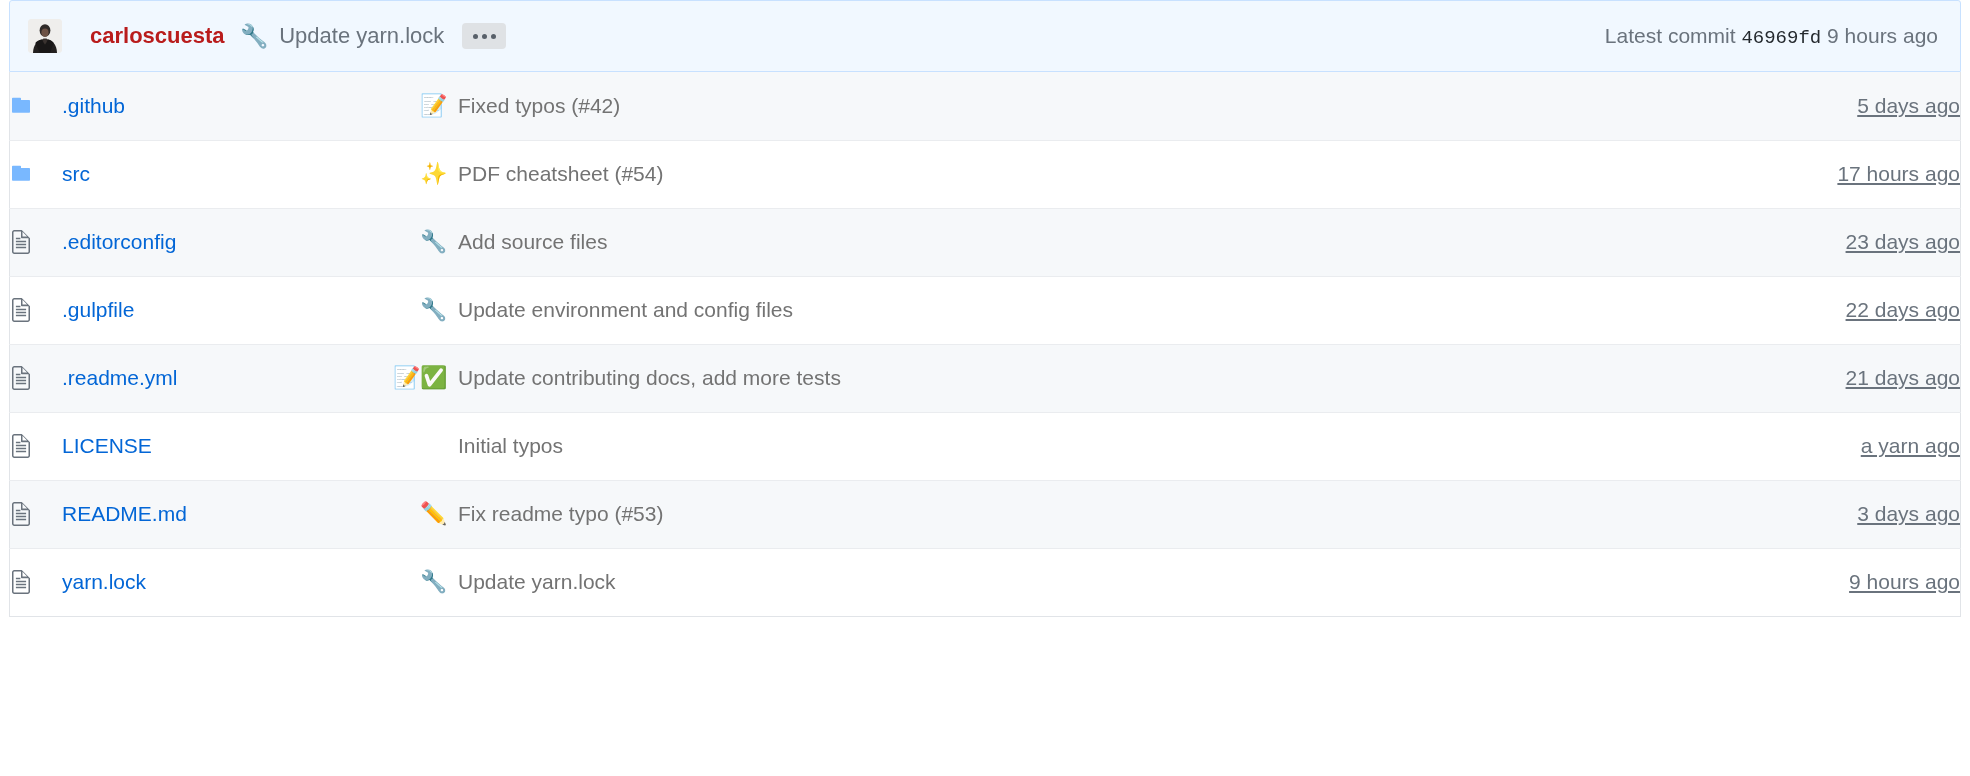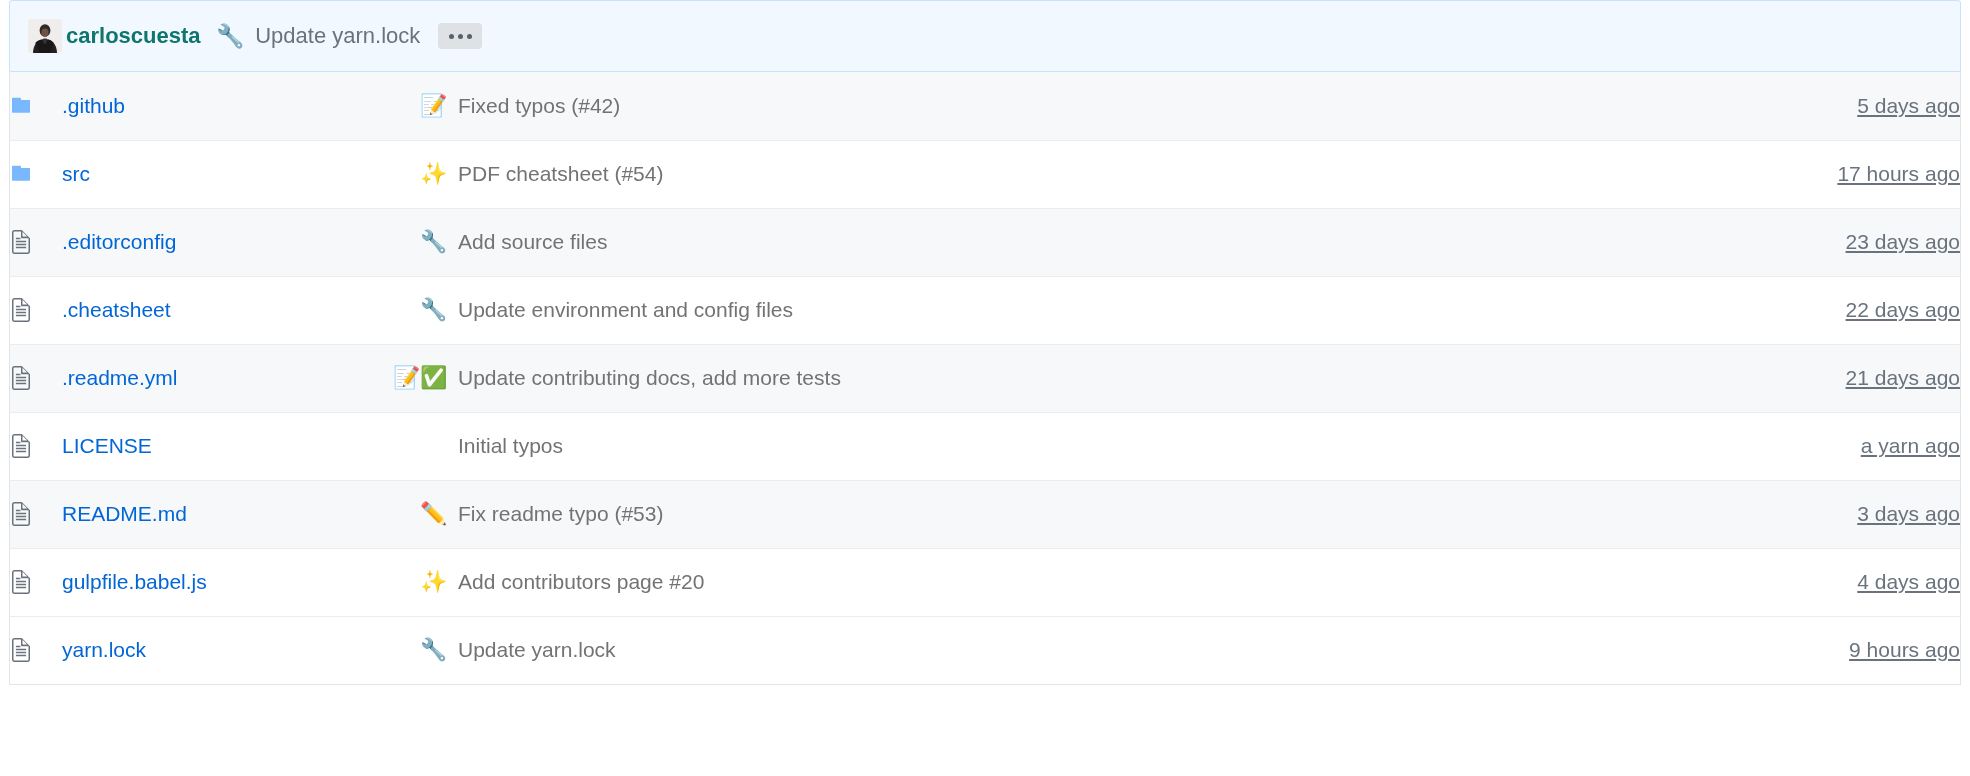--- a/index.html
+++ b/index.html
@@ -45,22 +45,22 @@
     flex: 0 0 auto;
     background: #efeeec;
     position: relative;
     overflow: hidden;
   }
   .avatar svg { display: block; }
 
   .author {
     font-size: 22px;
     font-weight: bold;
-    color: #0f766e;
-    margin-left: 4px;
+    color: #b91c1c;
+    margin-left: 28px;
     white-space: nowrap;
   }
   .commit-emoji {
     font-size: 23px;
     margin-left: 16px;
     line-height: 1;
     flex: 0 0 auto;
   }
   .commit-title {
     font-size: 22px;
@@ -187,20 +187,25 @@
       </span>
       <span class="author">carloscuesta</span>
       <span class="commit-emoji">🔧</span>
       <span class="commit-title">Update yarn.lock</span>
       <button class="ellipsis-btn" aria-label="Toggle commit description">
         <i></i>
         <i></i>
         <i></i>
       </button>
     </div>
+    <div class="commit-meta">
+      <span>Latest commit</span>
+      <span class="sha">46969fd</span>
+      <span>9 hours ago</span>
+    </div>
   </div>
 
   <table class="files">
     <tbody>
         <tr class="alt">
           <td class="c-icon"><span><svg class="icon-wrap" viewBox="0 0 14 16" aria-hidden="true">
                 <path fill="#79b8ff" d="M13 4H7V3c0-.3-.2-.5-.5-.5h-5C1.2 2.5 1 2.7 1 3v9c0 .3.2.5.5.5h11c.3 0 .5-.2.5-.5V4.5c0-.3-.2-.5-.5-.5z"></path>
               </svg></span></td>
           <td class="c-name"><a class="fname">.github</a></td>
           <td class="c-msg">
@@ -236,21 +241,21 @@
               <span class="msg-text">Add source files</span>
             </div>
           </td>
           <td class="c-age"><span class="age">23 days ago</span></td>
         </tr>
         <tr>
           <td class="c-icon"><span><svg class="icon-wrap" viewBox="0 0 12 16" aria-hidden="true">
                 <path fill="#6a737d" d="M6.5 0H1.5C.7 0 0 .7 0 1.5v13C0 15.3.7 16 1.5 16h9c.8 0 1.5-.7 1.5-1.5V5.5L6.5 0zm4 15h-9c-.3 0-.5-.2-.5-.5v-13c0-.3.2-.5.5-.5H6v4c0 .3.2.5.5.5H11v9c0 .3-.2.5-.5.5zM7 4.3V1.2L10.1 4.3H7z"></path>
                 <path fill="#6a737d" d="M2.6 7.2h6.8v.9H2.6zM2.6 9.2h6.8v.9H2.6zM2.6 11.2h6.8v.9H2.6zM2.6 5.2h3v.9h-3z"></path>
               </svg></span></td>
-          <td class="c-name"><a class="fname">.cheatsheet</a></td>
+          <td class="c-name"><a class="fname">.gulpfile</a></td>
           <td class="c-msg">
             <div class="msg-cell">
               <span class="msg-emojis">🔧</span>
               <span class="msg-text">Update environment and config files</span>
             </div>
           </td>
           <td class="c-age"><span class="age">22 days ago</span></td>
         </tr>
         <tr class="alt">
           <td class="c-icon"><span><svg class="icon-wrap" viewBox="0 0 12 16" aria-hidden="true">
@@ -292,34 +297,20 @@
               <span class="msg-text">Fix readme typo (#53)</span>
             </div>
           </td>
           <td class="c-age"><span class="age">3 days ago</span></td>
         </tr>
         <tr>
           <td class="c-icon"><span><svg class="icon-wrap" viewBox="0 0 12 16" aria-hidden="true">
                 <path fill="#6a737d" d="M6.5 0H1.5C.7 0 0 .7 0 1.5v13C0 15.3.7 16 1.5 16h9c.8 0 1.5-.7 1.5-1.5V5.5L6.5 0zm4 15h-9c-.3 0-.5-.2-.5-.5v-13c0-.3.2-.5.5-.5H6v4c0 .3.2.5.5.5H11v9c0 .3-.2.5-.5.5zM7 4.3V1.2L10.1 4.3H7z"></path>
                 <path fill="#6a737d" d="M2.6 7.2h6.8v.9H2.6zM2.6 9.2h6.8v.9H2.6zM2.6 11.2h6.8v.9H2.6zM2.6 5.2h3v.9h-3z"></path>
               </svg></span></td>
-          <td class="c-name"><a class="fname">gulpfile.babel.js</a></td>
-          <td class="c-msg">
-            <div class="msg-cell">
-              <span class="msg-emojis">✨</span>
-              <span class="msg-text">Add contributors page #20</span>
-            </div>
-          </td>
-          <td class="c-age"><span class="age">4 days ago</span></td>
-        </tr>
-        <tr>
-          <td class="c-icon"><span><svg class="icon-wrap" viewBox="0 0 12 16" aria-hidden="true">
-                <path fill="#6a737d" d="M6.5 0H1.5C.7 0 0 .7 0 1.5v13C0 15.3.7 16 1.5 16h9c.8 0 1.5-.7 1.5-1.5V5.5L6.5 0zm4 15h-9c-.3 0-.5-.2-.5-.5v-13c0-.3.2-.5.5-.5H6v4c0 .3.2.5.5.5H11v9c0 .3-.2.5-.5.5zM7 4.3V1.2L10.1 4.3H7z"></path>
-                <path fill="#6a737d" d="M2.6 7.2h6.8v.9H2.6zM2.6 9.2h6.8v.9H2.6zM2.6 11.2h6.8v.9H2.6zM2.6 5.2h3v.9h-3z"></path>
-              </svg></span></td>
           <td class="c-name"><a class="fname">yarn.lock</a></td>
           <td class="c-msg">
             <div class="msg-cell">
               <span class="msg-emojis">🔧</span>
               <span class="msg-text">Update yarn.lock</span>
             </div>
           </td>
           <td class="c-age"><span class="age">9 hours ago</span></td>
         </tr>
       </tbody>

